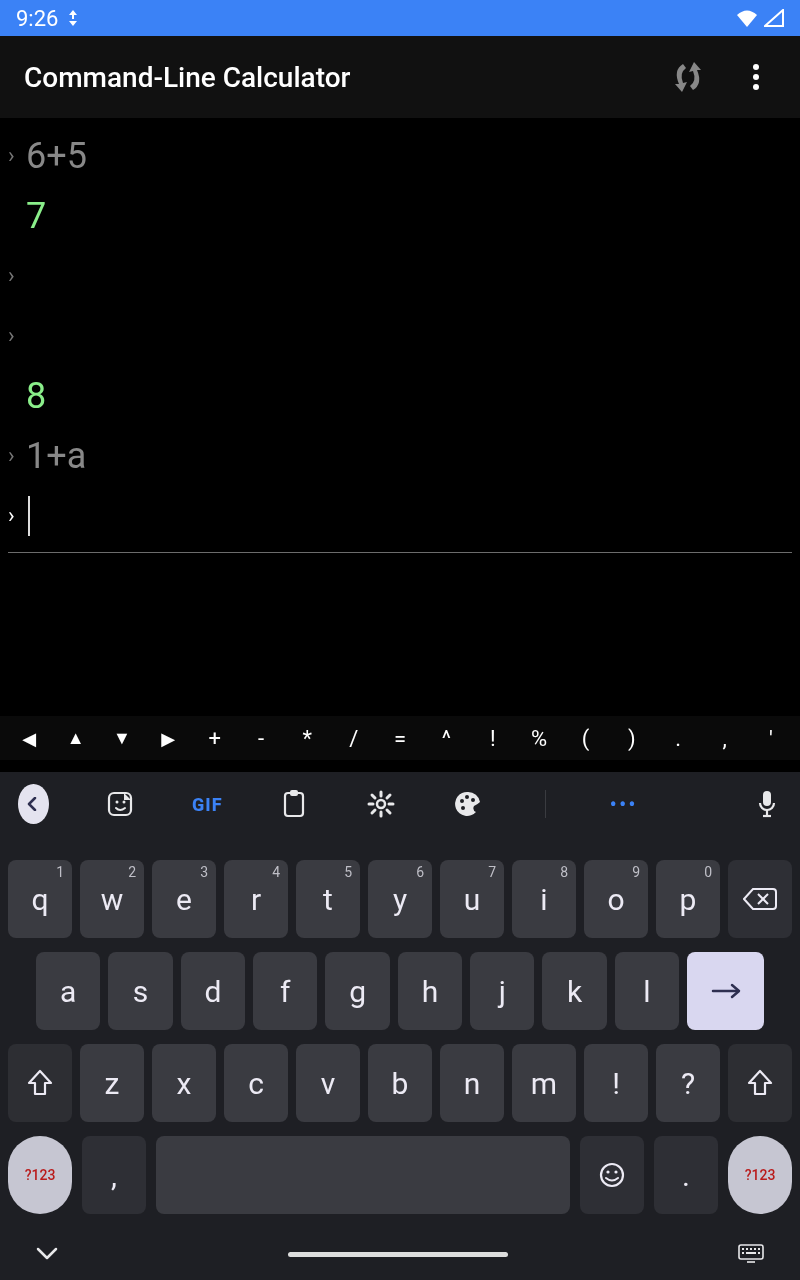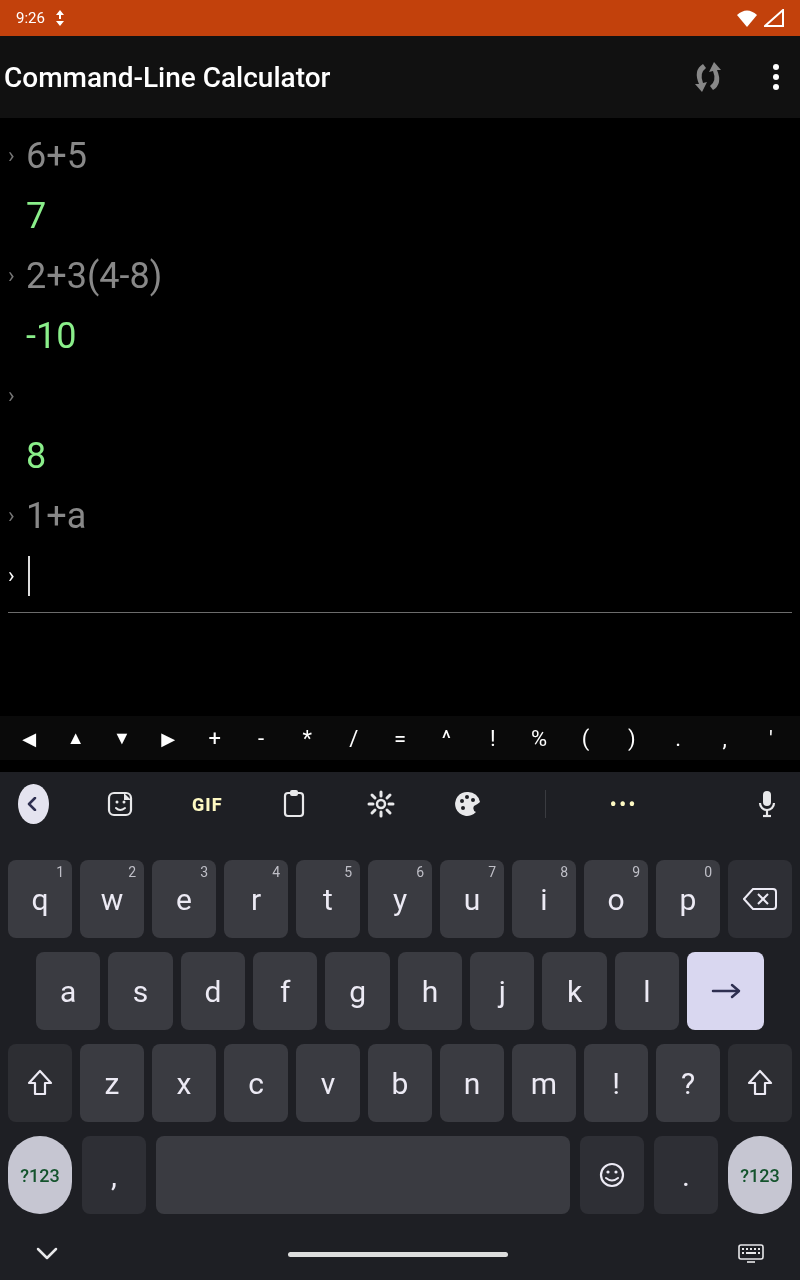--- a/index.html
+++ b/index.html
@@ -1,24 +1,24 @@
 <!DOCTYPE html>
 <html><head>
 <meta charset="utf-8">
 <style>
   * { margin: 0; padding: 0; box-sizing: border-box; }
   html, body { width: 800px; height: 1280px; background: #000; font-family: Roboto, "Helvetica Neue", Arial, sans-serif; color: #fff; overflow: hidden; }
 
   
-  .status-bar { height: 36px; background: #c2410c; display: flex; align-items: center; justify-content: space-between; padding: 0 16px; font-size: 15px; gap: 28px; }
+  .status-bar { height: 36px; background: #3b82f6; display: flex; align-items: center; justify-content: space-between; padding: 0 16px; font-size: 22px; gap: 28px; }
   .status-left { display: flex; align-items: center; gap: 8px; }
   .status-right { display: flex; align-items: center; gap: 6px; }
 
   
-  .app-bar { height: 82px; background: #111; display: flex; align-items: center; padding: 0 4px; }
+  .app-bar { height: 82px; background: #111; display: flex; align-items: center; padding: 0 24px; }
   .app-title { font-size: 28px; font-weight: 500; flex: 1; }
   .app-actions { display: flex; align-items: center; gap: 28px; }
   .icon-btn { display: flex; align-items: center; justify-content: center; width: 40px; height: 40px; }
 
   
   .console { background: #000; padding: 8px 8px 0 8px; font-size: 36px; line-height: 60px; }
   .row-in { display: flex; align-items: center; color: #888; }
   .prompt { color: #777; font-size: 22px; margin-right: 4px; width: 14px; }
   .row-out { color: #8aee8a; padding-left: 18px; }
   .input-row { display: flex; align-items: center; border-bottom: 1px solid #6c6c6c; padding-bottom: 6px; }
@@ -26,32 +26,32 @@
   .cursor-line { width: 2px; height: 40px; background: #ddd; margin-left: 2px; }
 
   
   .symbol-strip { position: absolute; top: 716px; left: 0; width: 800px; height: 44px; background: #0a0a0a; display: flex; align-items: center; padding: 0 6px; }
   .sym { flex: 1; color: #fff; font-size: 22px; text-align: center; }
   .sym.tri { font-size: 18px; }
 
   
   .kb-toolbar { position: absolute; top: 772px; left: 0; width: 800px; height: 64px; background: #1e1f24; display: flex; align-items: center; padding: 0 18px; gap: 56px; }
   .kb-toolbar .divider { width: 1px; height: 28px; background: #3a3b40; margin: 0 6px; }
-  .kb-toolbar .tool { display: flex; align-items: center; justify-content: center; width: 40px; height: 40px; color: #fef9c3; }
+  .kb-toolbar .tool { display: flex; align-items: center; justify-content: center; width: 40px; height: 40px; color: #3b82f6; }
   .chevron-circle { width: 40px; height: 40px; border-radius: 50%; background: #e4e3ef; display: flex; align-items: center; justify-content: center; }
 
   
   .keyboard { position: absolute; top: 836px; left: 0; width: 800px; background: #1e1f24; padding: 24px 8px 10px 8px; }
   .kb-row { display: flex; gap: 8px; margin-bottom: 14px; justify-content: center; }
   .key { background: #3a3b41; color: #eceaf4; border-radius: 8px; height: 78px; display: flex; align-items: center; justify-content: center; font-size: 30px; position: relative; }
   .key .hint { position: absolute; top: 4px; right: 8px; font-size: 14px; color: #bfbfc7; }
   .key-bksp { background: #2e2f35; }
   .key-enter { background: #d9d7f0; color: #2e2f50; width: 86px; }
   .key-shift { background: #2d2e33; width: 56px; }
-  .key-num { background: #4a4a55; color: #14532d; width: 64px; border-radius: 32px; font-size: 18px; font-weight: 500; }
+  .key-num { background: #4a4a55; color: #b91c1c; width: 64px; border-radius: 32px; font-size: 14px; font-weight: 500; }
   .key-space { flex: 1; background: #3a3b41; }
   .key-small { background: #2e2f35; width: 64px; }
   .key-emoji { width: 64px; background: #2e2f35; }
   .row1 .key { width: 70px; }
   .row1 .key-bksp { width: 70px; }
   .row2 { padding: 0 28px; }
   .row2 .key { width: 72px; }
   .row2 .key-enter { width: 86px; }
   .row3 .key { width: 72px; }
 
@@ -107,23 +107,21 @@
 </div>
 
 <div class="console">
   <div class="row-in">
       <span class="prompt">›</span>
       <span>6+5</span>
     </div>
   <div class="row-out">7</div>
   <div class="row-in">
       <span class="prompt">›</span>
-      <span>2+3(4-8)</span>
-    </div>
-  <div class="row-out">-10</div>
+    </div>
   <div class="row-in">
       <span class="prompt">›</span>
     </div>
   <div class="row-out">8</div>
   <div class="row-in">
       <span class="prompt">›</span>
       <span>1+a</span>
     </div>
   <div class="input-row">
     <span class="prompt">›</span>

